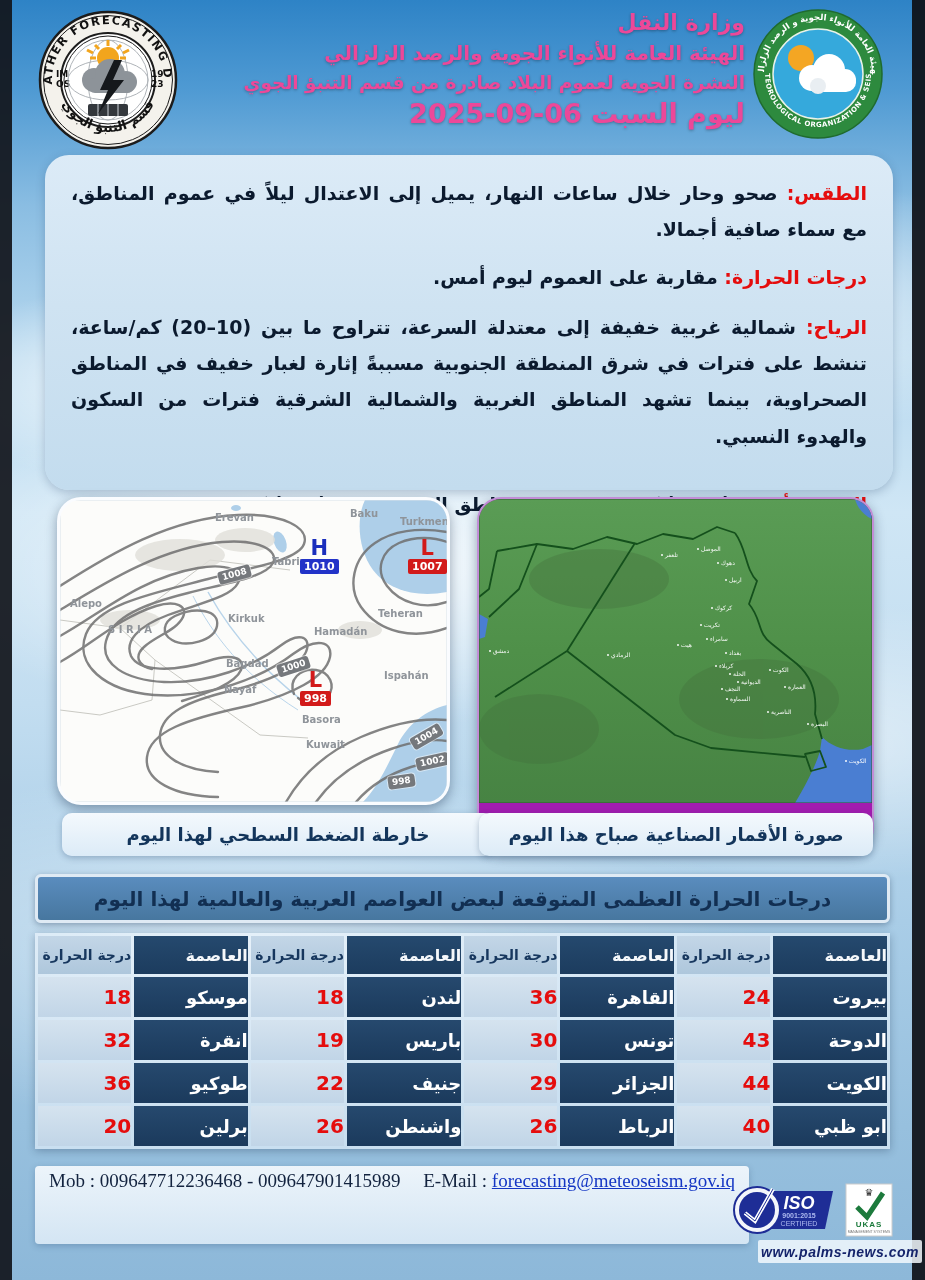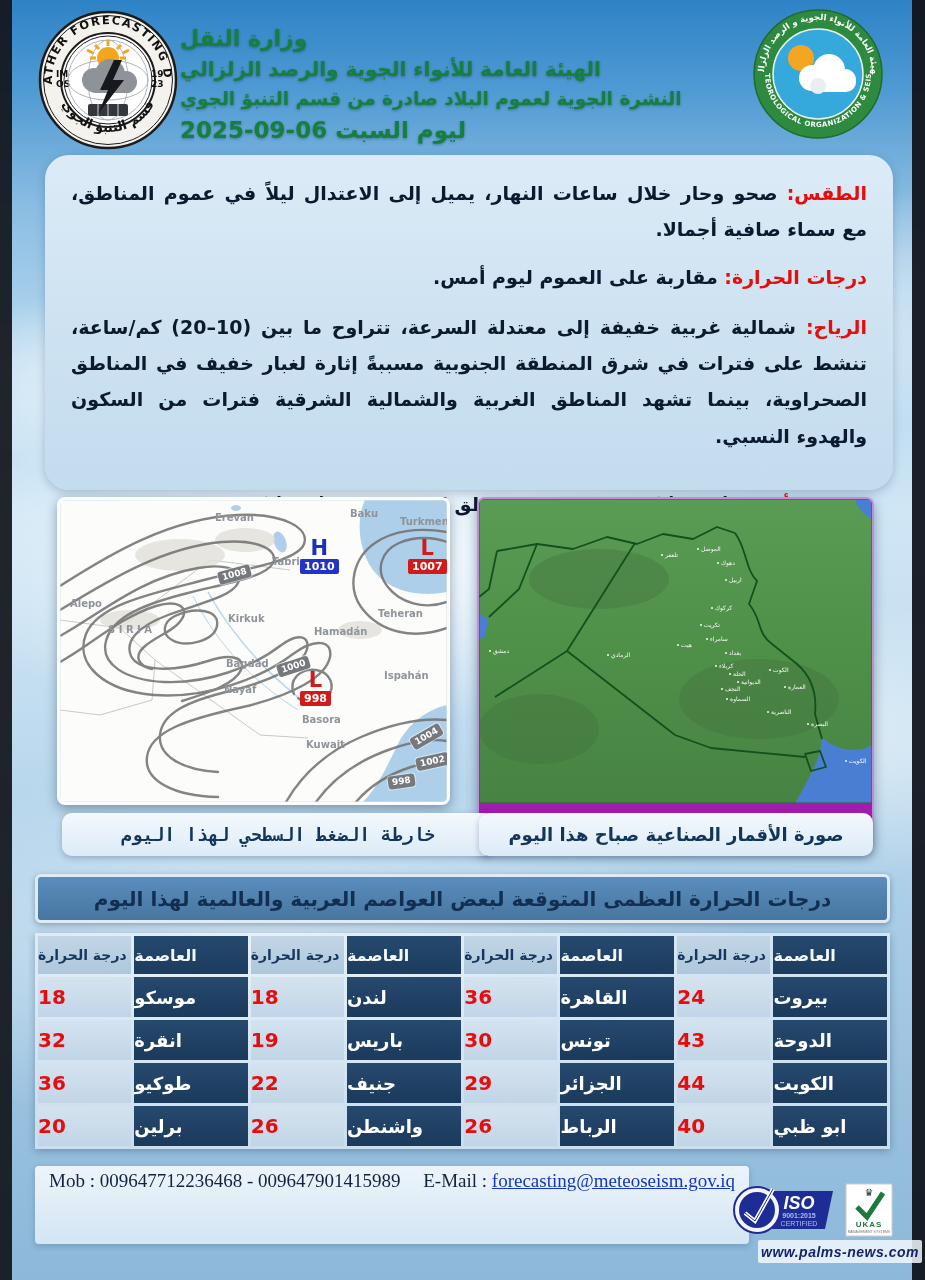--- a/index.html
+++ b/index.html
@@ -14,73 +14,73 @@
       radial-gradient(ellipse 520px 190px at 78% 24%, rgba(255,255,255,.75), rgba(255,255,255,0) 70%),
       radial-gradient(ellipse 620px 230px at 38% 44%, rgba(255,255,255,.85), rgba(255,255,255,0) 72%),
       radial-gradient(ellipse 520px 200px at 88% 58%, rgba(255,255,255,.5), rgba(255,255,255,0) 70%),
       radial-gradient(ellipse 700px 250px at 28% 74%, rgba(255,255,255,.5), rgba(255,255,255,0) 72%),
       linear-gradient(180deg,#2e83c6 0%,#4f9ad3 7%,#8abde2 16%,#b8d9ef 28%,#cfe6f5 40%,#c2ddf0 55%,#a9cde7 72%,#97c0de 88%,#8db8d9 100%);
   }
   .edge-left  { left:0; top:0; width:12px; height:1280px; background:#12151c; opacity:.93; }
   .edge-right { right:0; top:0; width:13px; height:1280px; background:#0e1118; opacity:.93; }
 
   
-  .title-block { left:180px; top:24px; width:565px; text-align:left; color:#15803d;
+  .title-block { left:180px; top:8px; width:565px; text-align:right; color:#ec4899;
                  font-weight:bold; direction:rtl; text-shadow:0 1px 3px rgba(0,0,0,.3); }
   .title-l1 { font-size:22px; line-height:30px; }
   .title-l2 { font-size:20px; line-height:30px; }
   .title-l3 { font-size:18.5px; line-height:30px; }
-  .title-l4 { font-size:23px; line-height:32px; }
+  .title-l4 { font-size:27px; line-height:32px; }
 
   
   .forecast-box { left:45px; top:155px; width:848px; height:335px; border-radius:24px;
     background:linear-gradient(180deg,#dcebf7 0%,#cfe3f2 45%,#c3dcee 100%);
     box-shadow:0 3px 10px rgba(30,60,100,.25);
     padding:20px 26px 1px 26px; direction:rtl; }
   .para { color:#0b1a2e; font-weight:bold; font-size:19px; line-height:1.9;
           text-align:justify; text-align-last:right; }
   .lbl { color:#e50d0d; font-weight:bold; }
   .p2 { margin-top:12px; }
   .p3 { margin-top:14px; }
   .p4 { margin-top:32px; }
 
   
-  .map-frame { border-radius:8px; overflow:hidden; box-shadow:0 4px 12px rgba(20,40,70,.4); }
+  .map-frame { border-radius:24px; overflow:hidden; box-shadow:0 4px 12px rgba(20,40,70,.4); }
   .pressure-map { left:57px;  top:497px; width:393px; height:308px; border:3px solid rgba(250,252,255,.9); background:#fdfdfb; }
   .satellite-map { left:477px; top:497px; width:397px; height:355px; border:2px solid rgba(220,235,245,.55); background:#a21caf; }
   .map-label { position:absolute; color:#8f949a; font-size:10px; font-weight:bold; white-space:nowrap; }
   .sat-label { position:absolute; color:#ffffff; font-size:6px; white-space:nowrap; opacity:.95; direction:rtl; }
   .sat-label::after { content:""; display:inline-block; width:2px; height:2px; background:#fff; border-radius:50%; margin-right:2px; vertical-align:middle; }
   .iso-tag { position:absolute; background:#75787c; color:#fff; font-size:9px; font-weight:bold;
              padding:0 4px; border-radius:3px; line-height:13px; box-shadow:0 0 0 1px rgba(255,255,255,.5); }
   .hl-marker { position:absolute; text-align:center; font-weight:bold; }
   .hl-letter { font-size:21px; line-height:20px; display:block; font-family:"DejaVu Sans", sans-serif; }
   .hl-box { display:block; margin-top:1px; font-size:11px; color:#fff; padding:0 4px; line-height:15px; border-radius:2px; }
   .h-col .hl-letter { color:#1b2fbd; } .h-col .hl-box { background:#2233c8; }
   .l-col .hl-letter { color:#d21a1a; } .l-col .hl-box { background:#d21a1a; }
   .sat-time { position:absolute; left:8px; bottom:8px; color:#eaf3ea; font-size:11px; font-weight:bold; letter-spacing:1px; }
 
   .caption { top:813px; height:43px; border-radius:10px;
      background:linear-gradient(180deg,#f4f9fd 0%,#dcebf7 100%);
      box-shadow:0 2px 6px rgba(30,60,100,.3);
      display:flex; align-items:center; justify-content:center;
      color:#13355b; font-weight:bold; font-size:18px; direction:rtl; }
-  .caption-left  { left:62px;  width:432px;font-family:Liberation Mono, monospace; }
+  .caption-left  { left:62px;  width:432px; }
   .caption-right { left:479px; width:394px; }
 
   
   .table-title { left:35px; top:874px; width:855px; height:49px; border-radius:6px;
      background:linear-gradient(180deg,#5a8cbe 0%,#47779f 100%);
      border:3px solid #dfeaf4; box-shadow:0 2px 6px rgba(20,40,70,.35);
      display:flex; align-items:center; justify-content:center;
      color:#122f52; font-weight:bold; font-size:20px; direction:rtl; }
   .temp-table-wrap { left:35px; top:933px; width:855px; }
   table { width:100%; border-collapse:separate; border-spacing:3px; background:rgba(244,250,255,.55);
           box-shadow:0 2px 8px rgba(20,40,70,.3); }
-  th,td { text-align:left; vertical-align:middle; }
+  th,td { text-align:right; vertical-align:middle; }
   .cap-h { background:linear-gradient(180deg,#25496e,#1c3c5e); color:#f5f8fb; font-size:16px; font-weight:bold; height:38px; width:117px; }
   .tmp-h { background:linear-gradient(180deg,#c3d6e7,#aec7dc); color:#17375e; font-size:14px; font-weight:bold; height:38px; width:96px; }
   .cap-c { background:linear-gradient(180deg,#26496e,#1b3a5c); color:#ffffff; font-size:18px; font-weight:bold; height:40px; }
   .tmp-c { background:linear-gradient(180deg,#d5e3ef,#c1d5e7); color:#e50d0d; font-size:20px; font-weight:bold; height:40px; }
 
   
   .footer-box { left:35px; top:1166px; width:714px; height:78px; border-radius:4px;
      background:linear-gradient(180deg, rgba(244,249,253,.92), rgba(221,235,247,.88));
      box-shadow:0 2px 6px rgba(30,60,100,.25);
      font-family:"Liberation Serif", serif; color:#13233f; padding:4px 14px 0 14px; }

